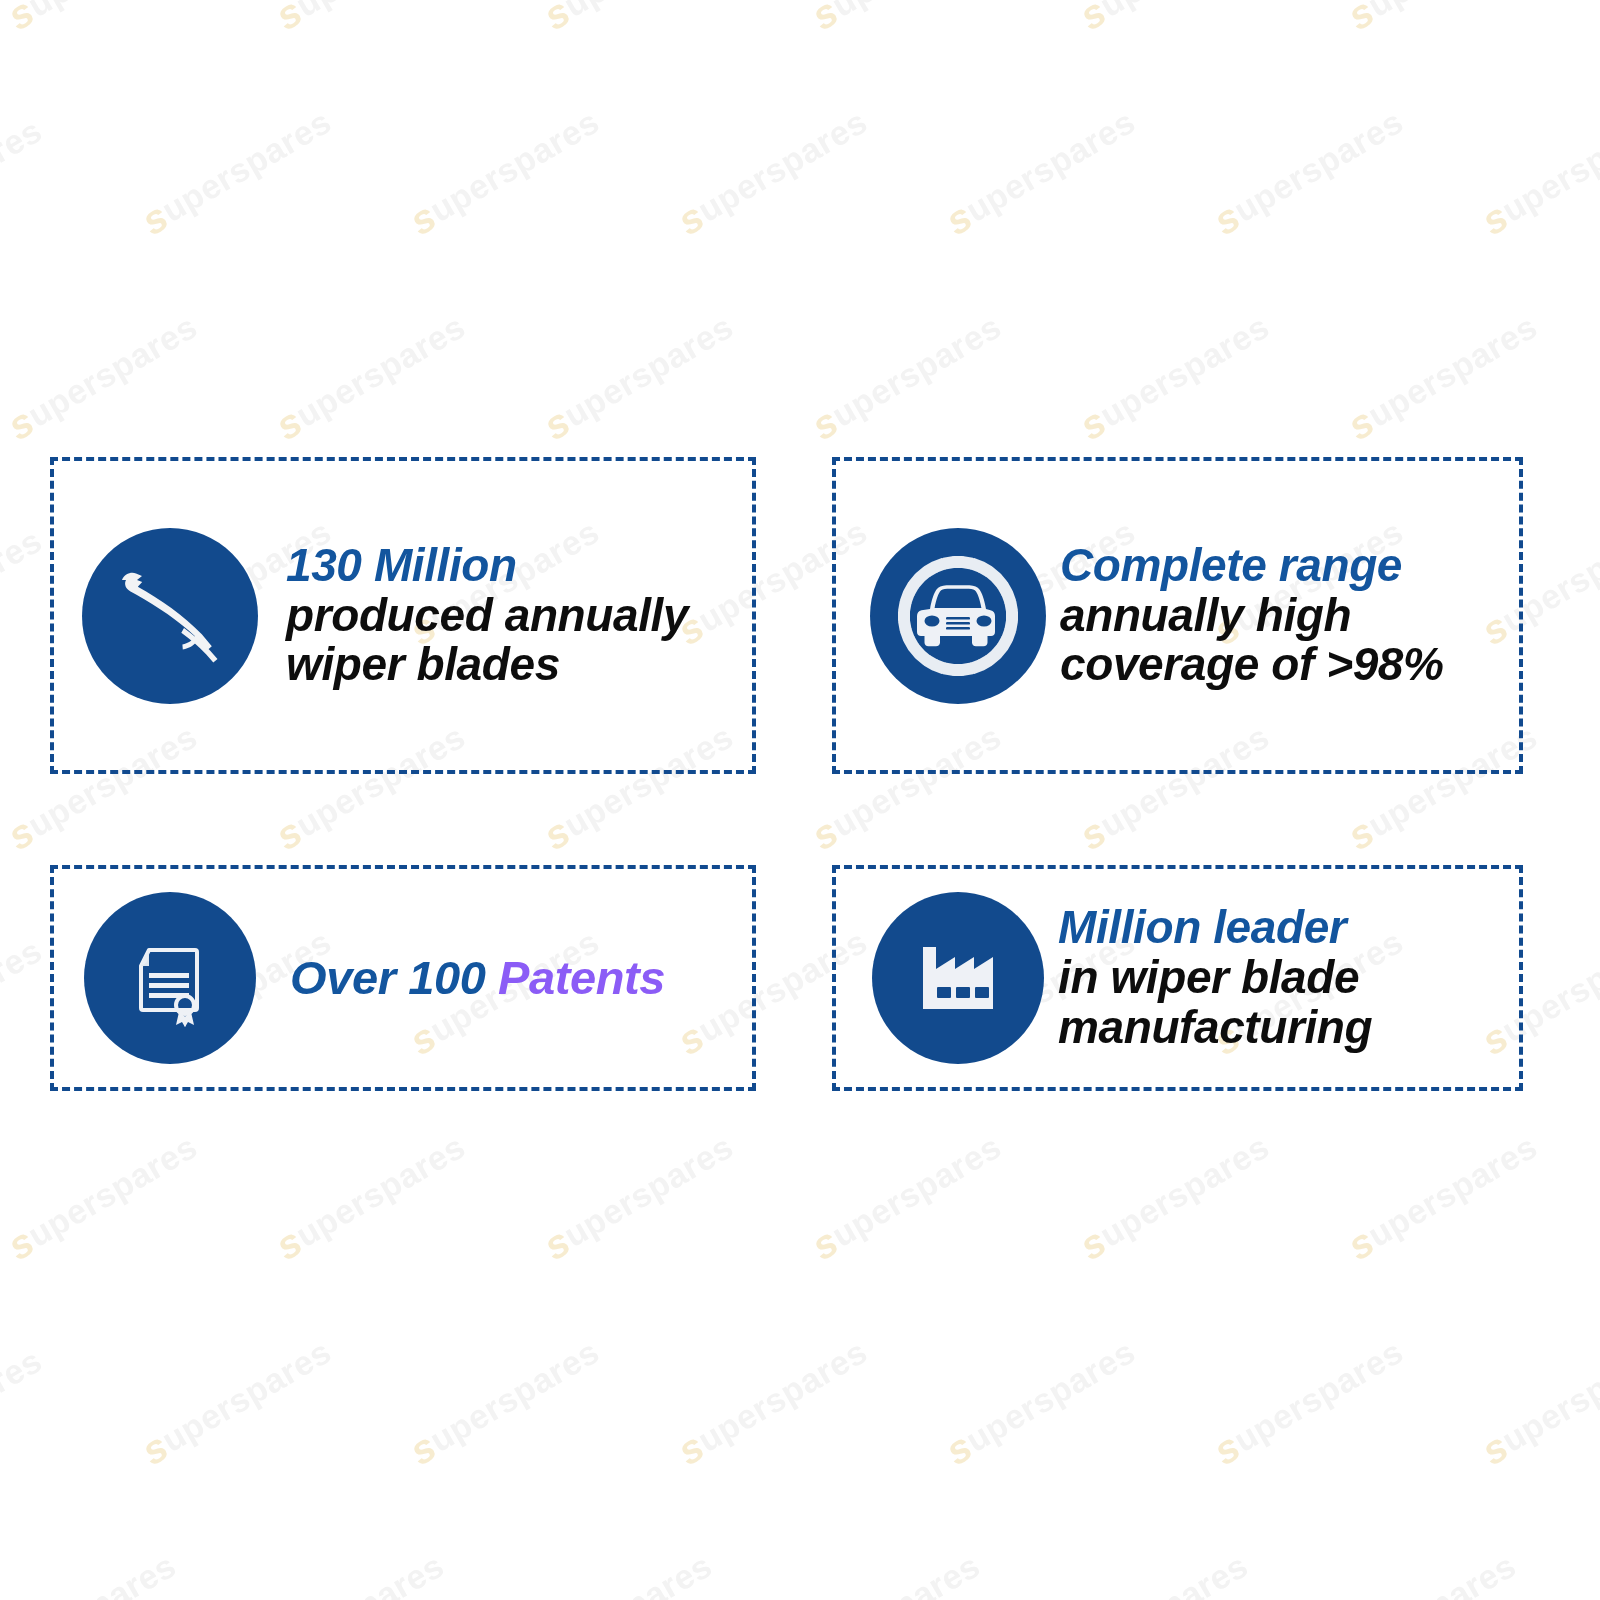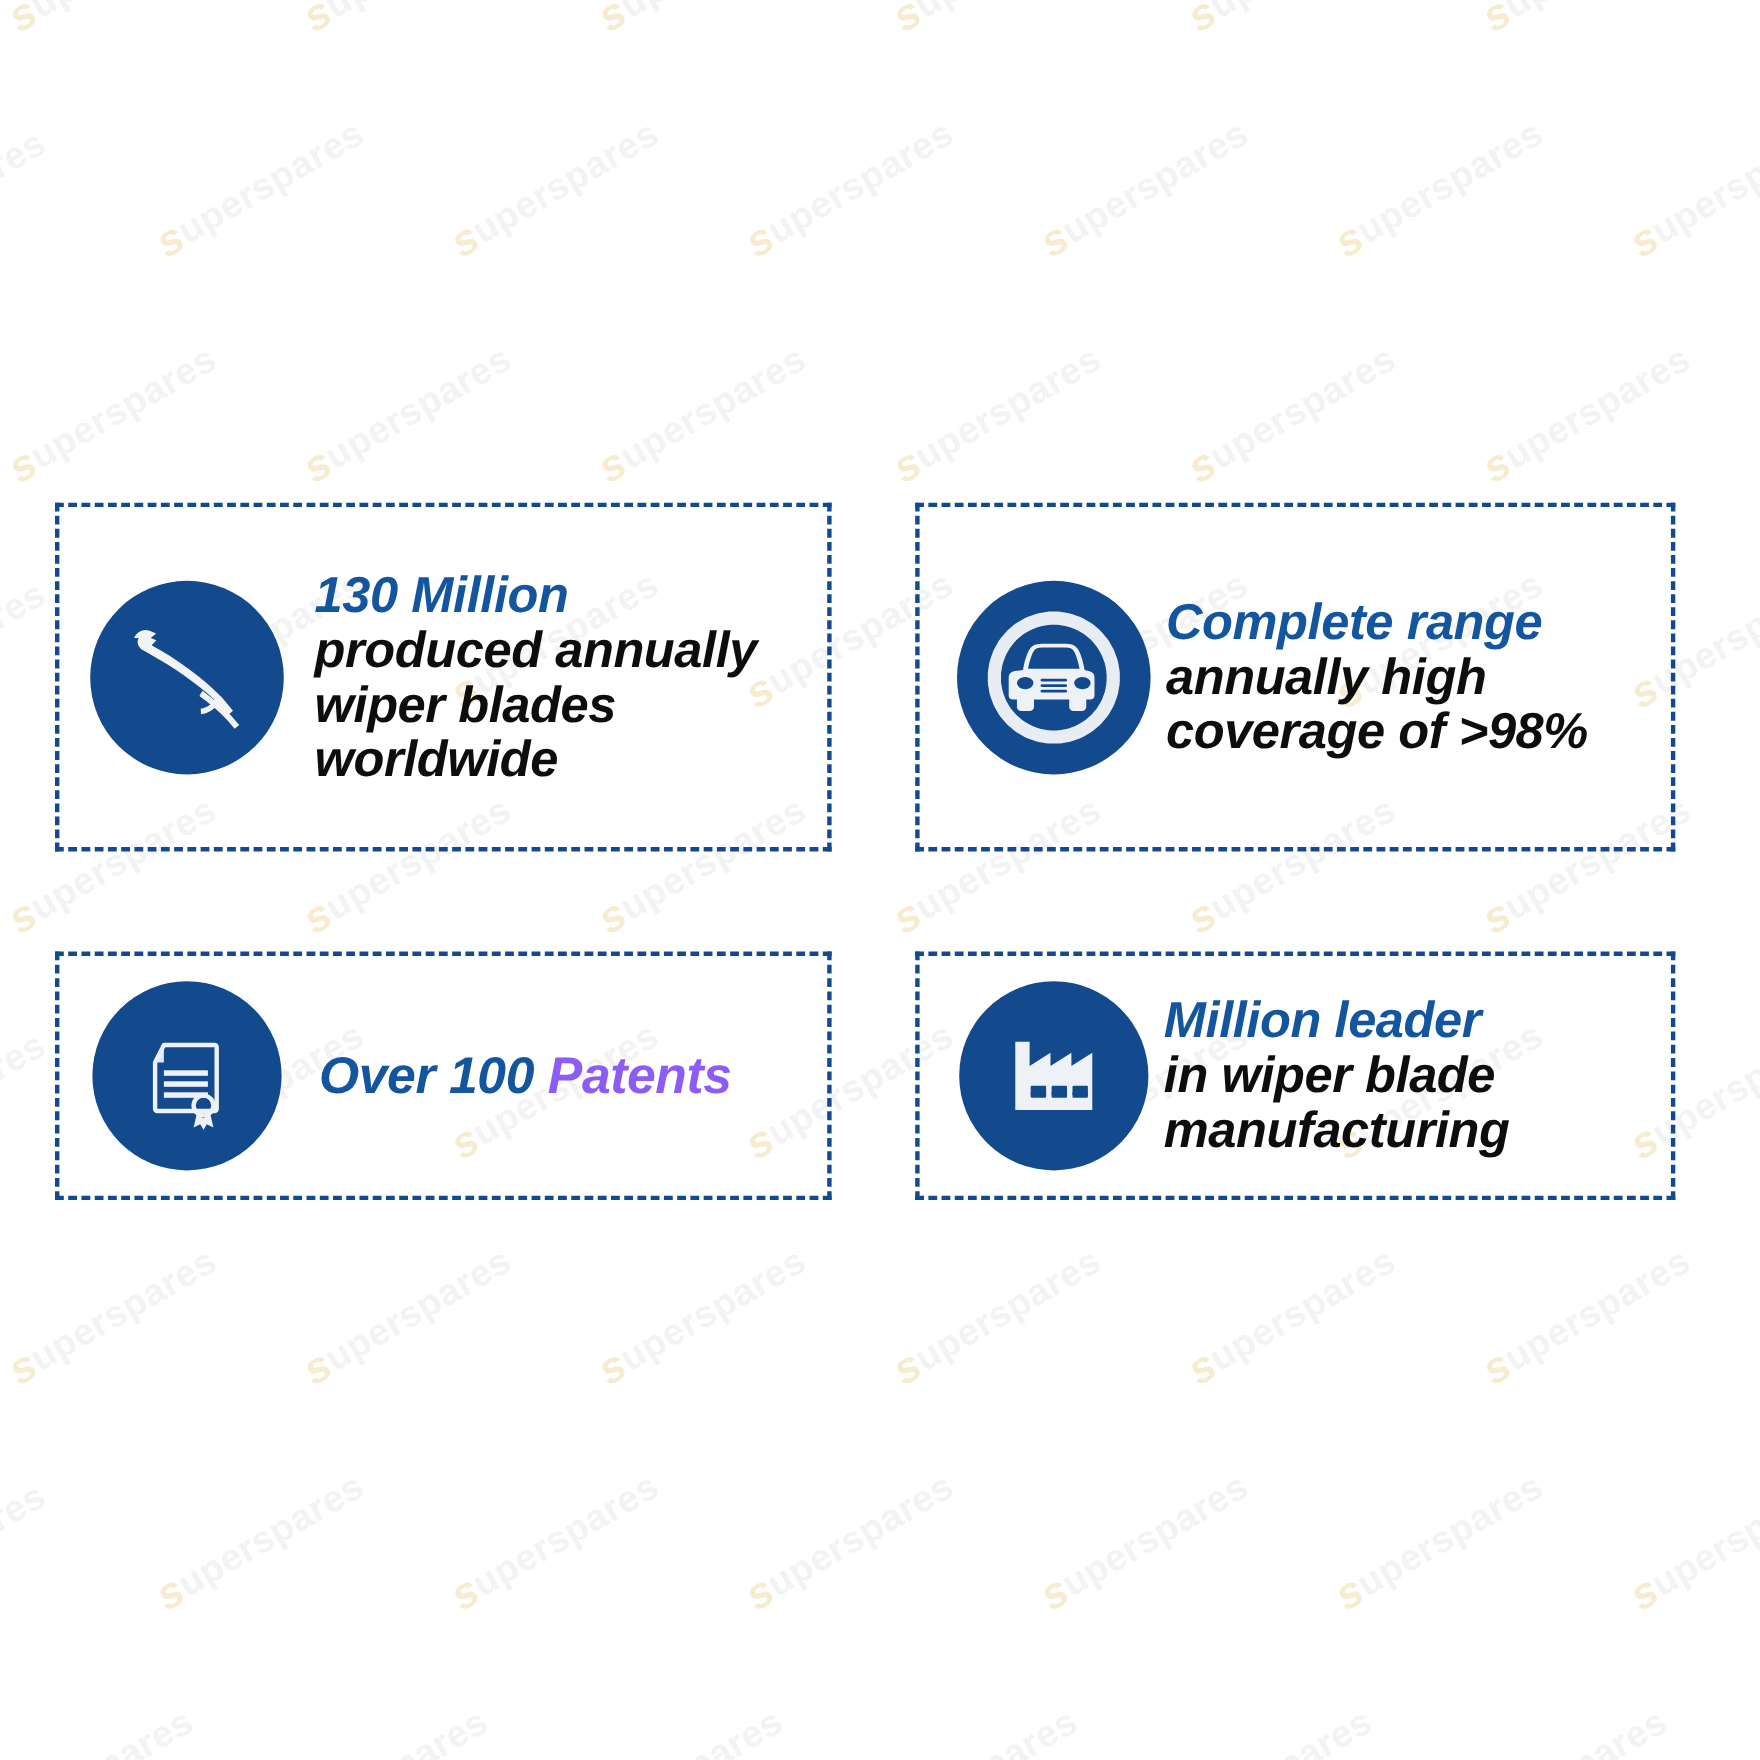--- a/index.html
+++ b/index.html
@@ -186,21 +186,20 @@
             <path d="M84 82 c9 6.5 18.5 14.5 26 22.5 l7.5 8.5 -4.2 3.4 -7 -8
                      c-7.2 -7.8 -16.2 -15.4 -25 -21.7 z"></path>
           </g>
         </svg>
       </div>
     </div>
     <div class="card-text">
       <span class="t-blue">130 Million</span>
       <span class="t-black">produced annually</span>
       <span class="t-black">wiper blades</span>
-      <span class="t-black">worldwide</span>
     </div>
   </div>
 
   <div class="card card-2">
     <div class="icon-wrap">
       <div class="icon-circle">
         <svg width="150" height="150" viewBox="0 0 150 150" aria-hidden="true">
 
           <g fill="#e8edf3">
             <g transform="translate(75,75)">

